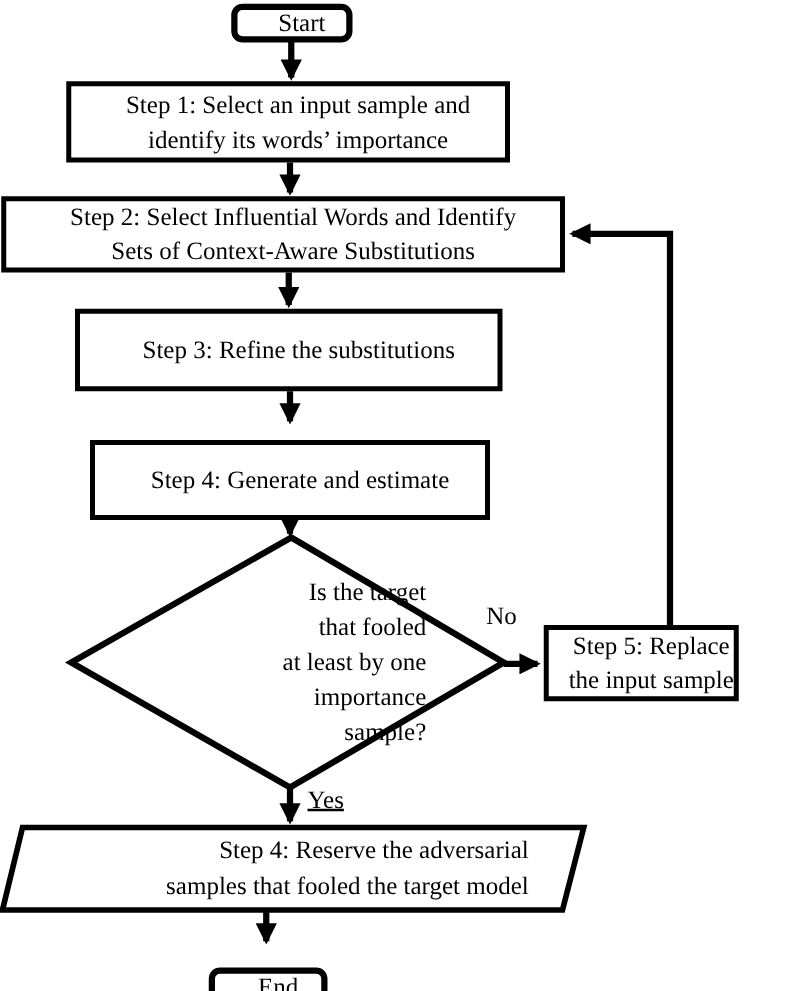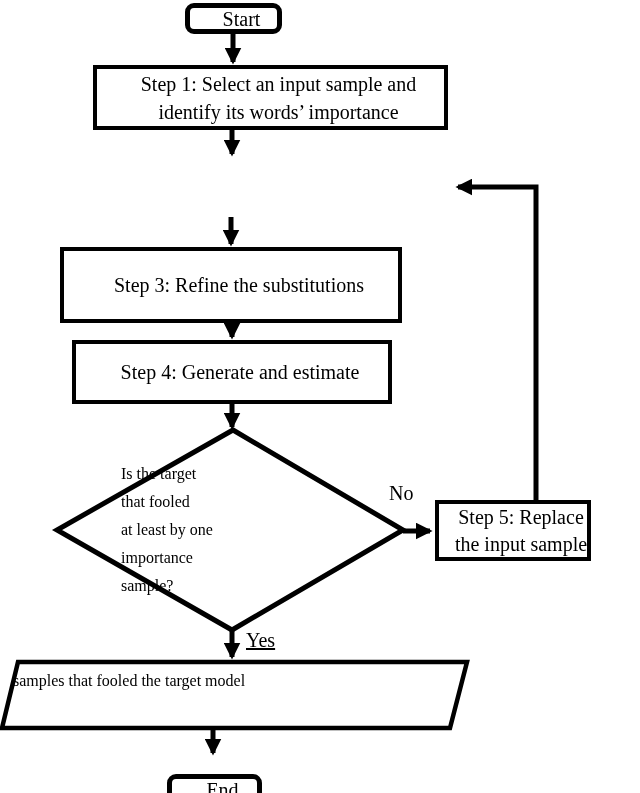--- a/index.html
+++ b/index.html
@@ -11,30 +11,30 @@
   }
   #connectors { position: absolute; left: 0; top: 0; width: 640px; height: 793px; }
   .box {
     position: absolute; box-sizing: border-box; background: #ffffff;
     border: 4px solid #000; display: flex; flex-direction: column;
     align-items: center; justify-content: center; text-align: center;
     font-size: 20px; line-height: 27px; white-space: nowrap; padding-left: 16px;
   }
   .terminal { border-width: 5px; border-radius: 9px; line-height: 22px; }
   .overlay {
-    position: absolute; text-align: left; font-size: 16px;
+    position: absolute; text-align: right; font-size: 20px;
     background: transparent; white-space: nowrap;
   }
   .edge-label { position: absolute; font-size: 20px; background: transparent; }
 
   #start   { left: 185px; top: 3px;   width: 97px;  height: 31px; }
-  #step1   { left: 53px;  top: 65px;  width: 355px; height: 65px; line-height: 28px; margin-left: 40px; }
+  #step1   { left: 53px;  top: 65px;  width: 355px; height: 65px; line-height: 28px; }
   #step2   { left: 1px;   top: 157px; width: 451px; height: 61px; }
-  #step3   { left: 60px;  top: 247px; width: 342px; height: 76px; line-height: 28px; }
-  #step4   { left: 72px;  top: 340px; width: 320px; height: 64px; line-height: 28px; }
+  #step3   { left: 60px;  top: 247px; width: 342px; height: 66px; line-height: 28px; }
+  #step4   { left: 72px;  top: 352px; width: 320px; height: 64px; line-height: 28px; }
   #step5   { left: 435px; top: 500px; width: 156px; height: 61px; }
   #end     { left: 167px; top: 758px; width: 95px;  height: 31px; margin-top: 16px; }
 
   #decision-text { left: 121px; top: 460px; width: 220px; line-height: 28px; }
   #reserve-text  { left: 13px;  top: 666px; width: 410px; line-height: 29px; }
   #no-label  { left: 389px; top: 482px; }
   #yes-label { left: 246px; top: 629px; text-decoration: underline; }
 </style>
 </head>
 <body>
@@ -64,20 +64,24 @@
 
   <div class="box terminal" id="start">
     <span>Start</span>
   </div>
 
   <div class="box" id="step1">
     <span>Step 1: Select an input sample and</span>
     <span>identify its words’ importance</span>
   </div>
 
+  <div class="box" id="step2">
+    <span>Step 2: Select Influential Words and Identify</span>
+    <span>Sets of Context-Aware Substitutions</span>
+  </div>
 
   <div class="box" id="step3">
     <span>Step 3: Refine the substitutions</span>
   </div>
 
   <div class="box" id="step4">
     <span>Step 4: Generate and estimate</span>
   </div>
 
   <div class="overlay" id="decision-text">
@@ -90,20 +94,21 @@
 
   <div class="edge-label" id="no-label">No</div>
   <div class="edge-label" id="yes-label">Yes</div>
 
   <div class="box" id="step5">
     <span>Step 5: Replace</span>
     <span>the input sample</span>
   </div>
 
   <div class="overlay" id="reserve-text">
+    <div>Step 4: Reserve the adversarial</div>
     <div>samples that fooled the target model</div>
   </div>
 
   <div class="box terminal" id="end">
     <span>End</span>
   </div>
 
 </div>
 
 </body></html>

